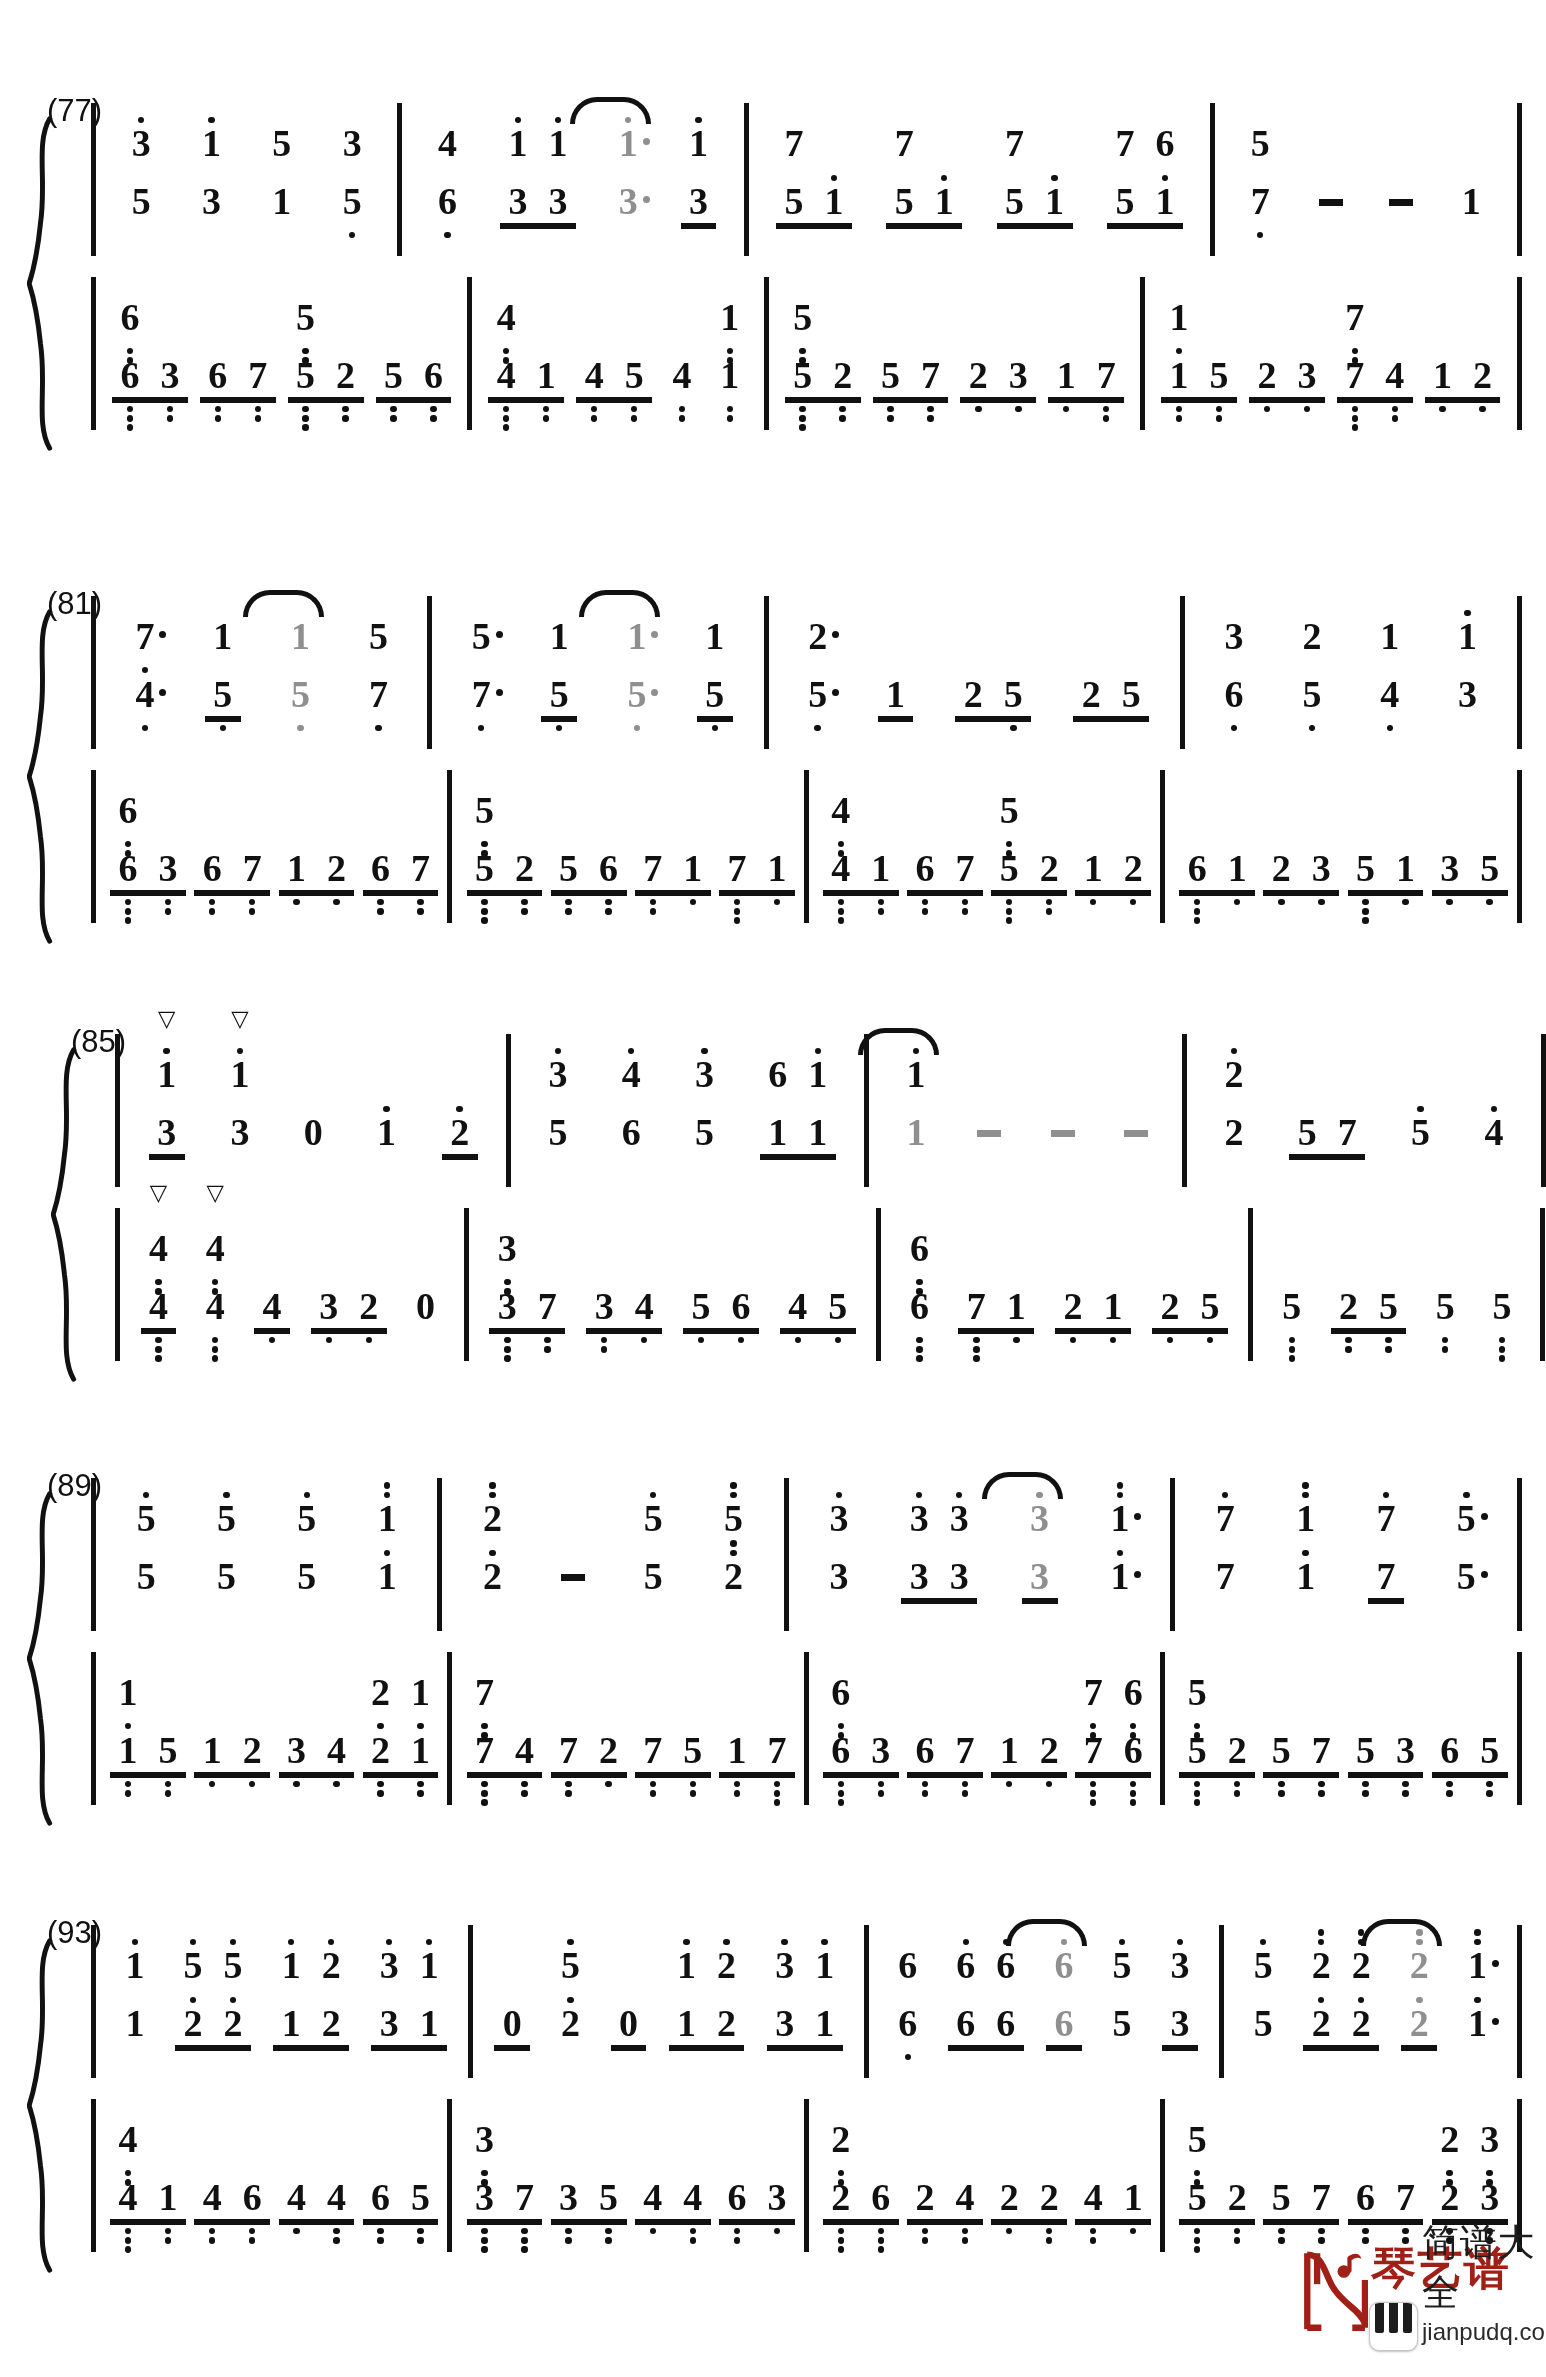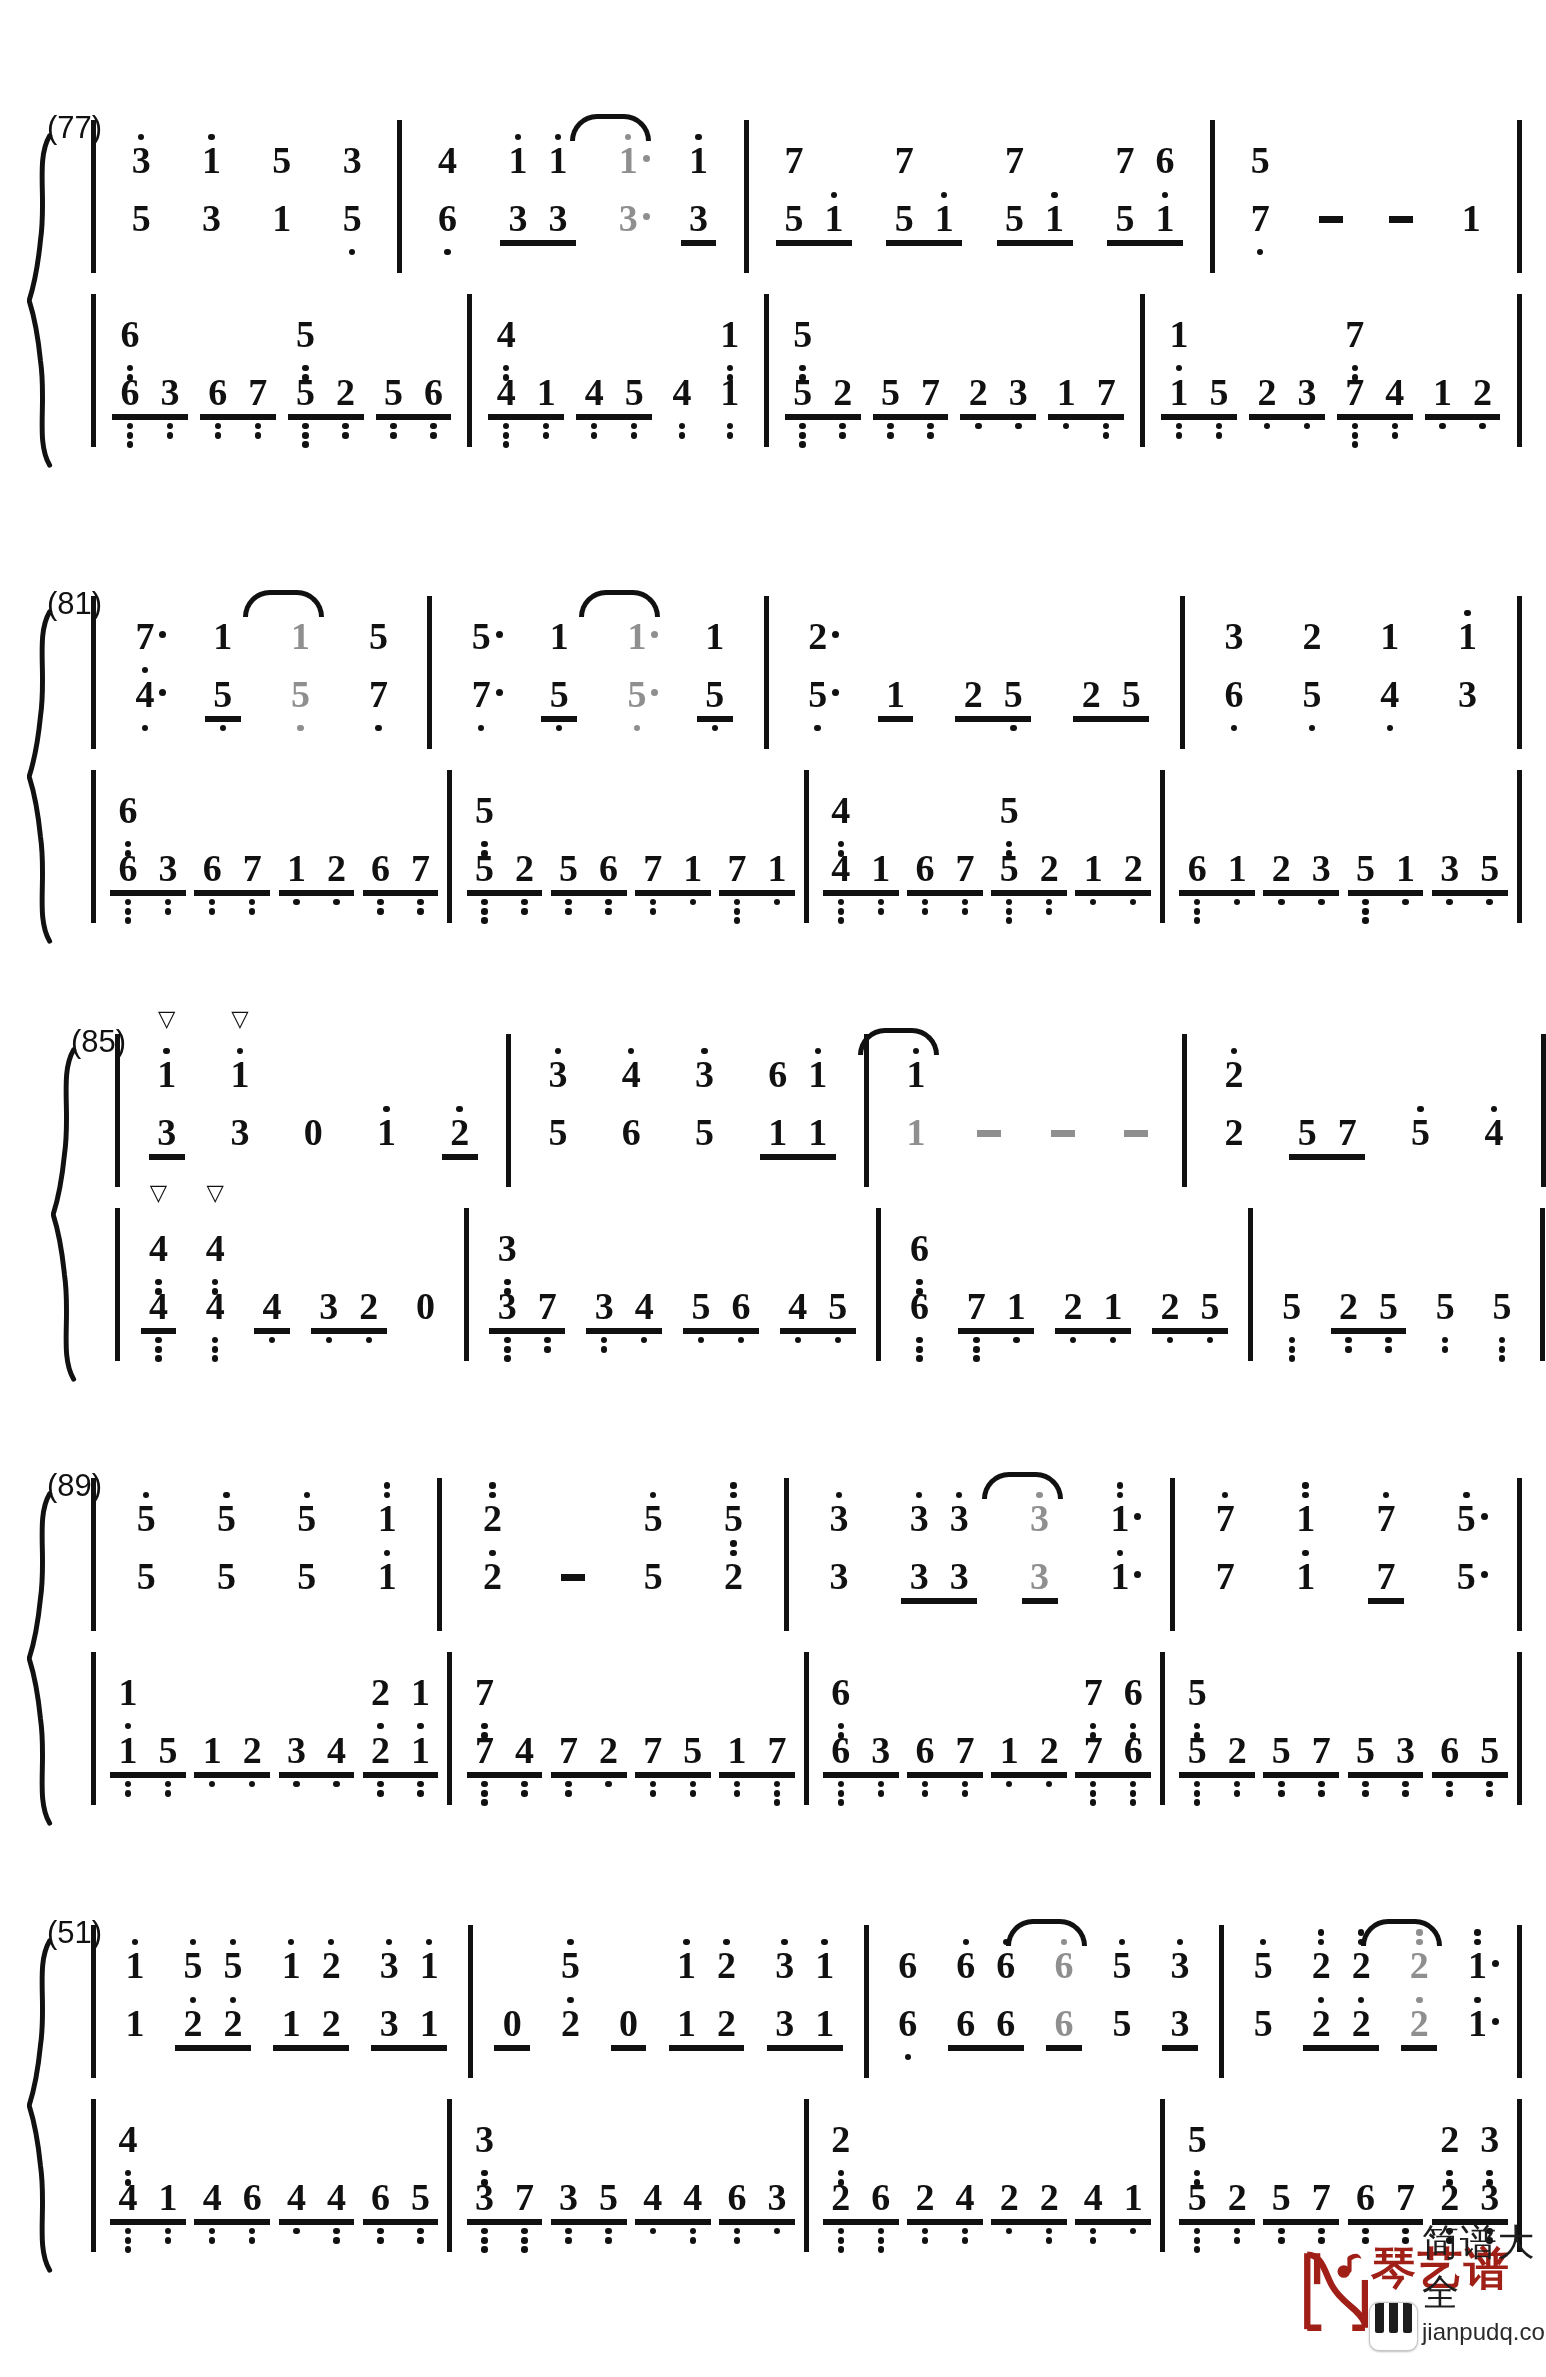--- a/index.html
+++ b/index.html
@@ -41,21 +41,21 @@
           border-radius:10px;box-shadow:0 0.7px 2.1px rgba(0,0,0,.25);display:flex;justify-content:space-evenly;overflow:hidden;}
   .f-keys i{width:9.2px;height:30px;background:#1d1d1d;border-radius:0 0 2.1px 2.1px;}
   .f-text{position:absolute;left:122px;bottom:34px;font:400 37px "Liberation Sans",sans-serif;color:#1d1d1d;letter-spacing:0.7px;}
   .f-url{position:absolute;left:122px;bottom:5.7px;font:400 24px "Liberation Sans",sans-serif;color:#2a2a2a;}
 </style>
 </head>
 <body>
 
 <div class="page">
     <div class="system" style="top: 1925px;">
-      <div class="sys-label">(51)</div>
+      <div class="sys-label">(93)</div>
       <div class="brace"><svg width="25.5" height="335" viewBox="0 0 36 474">
           <path d="M32 4 C12 38 28 92 19 152 C15 192 11 212 3 237 C11 262 15 282 19 322 C28 382 12 436 32 470" fill="none" stroke="#111" stroke-width="7" stroke-linecap="round"></path>
         </svg></div>
       <div class="staves">
         <div class="staff rh">
           <div class="meas first" style="flex-grow: 4;">
             <div class="grp">
               <div class="trow">
                 <div class="tk">
                   <span class="ud">
@@ -2910,21 +2910,21 @@
                   <span class="ld">
                     <i class="pt"></i>
                   </span>
                 </div>
               </div>
             </div>
           </div>
         </div>
       </div>
     </div>
-    <div class="system" style="top: 120px;">
+    <div class="system" style="top: 103px;">
       <div class="sys-label">(77)</div>
       <div class="brace"><svg width="25.5" height="335" viewBox="0 0 36 474">
           <path d="M32 4 C12 38 28 92 19 152 C15 192 11 212 3 237 C11 262 15 282 19 322 C28 382 12 436 32 470" fill="none" stroke="#111" stroke-width="7" stroke-linecap="round"></path>
         </svg></div>
       <div class="staves">
         <div class="staff rh">
           <div class="meas first" style="flex-grow: 4;">
             <div class="grp">
               <div class="trow">
                 <div class="tk">

